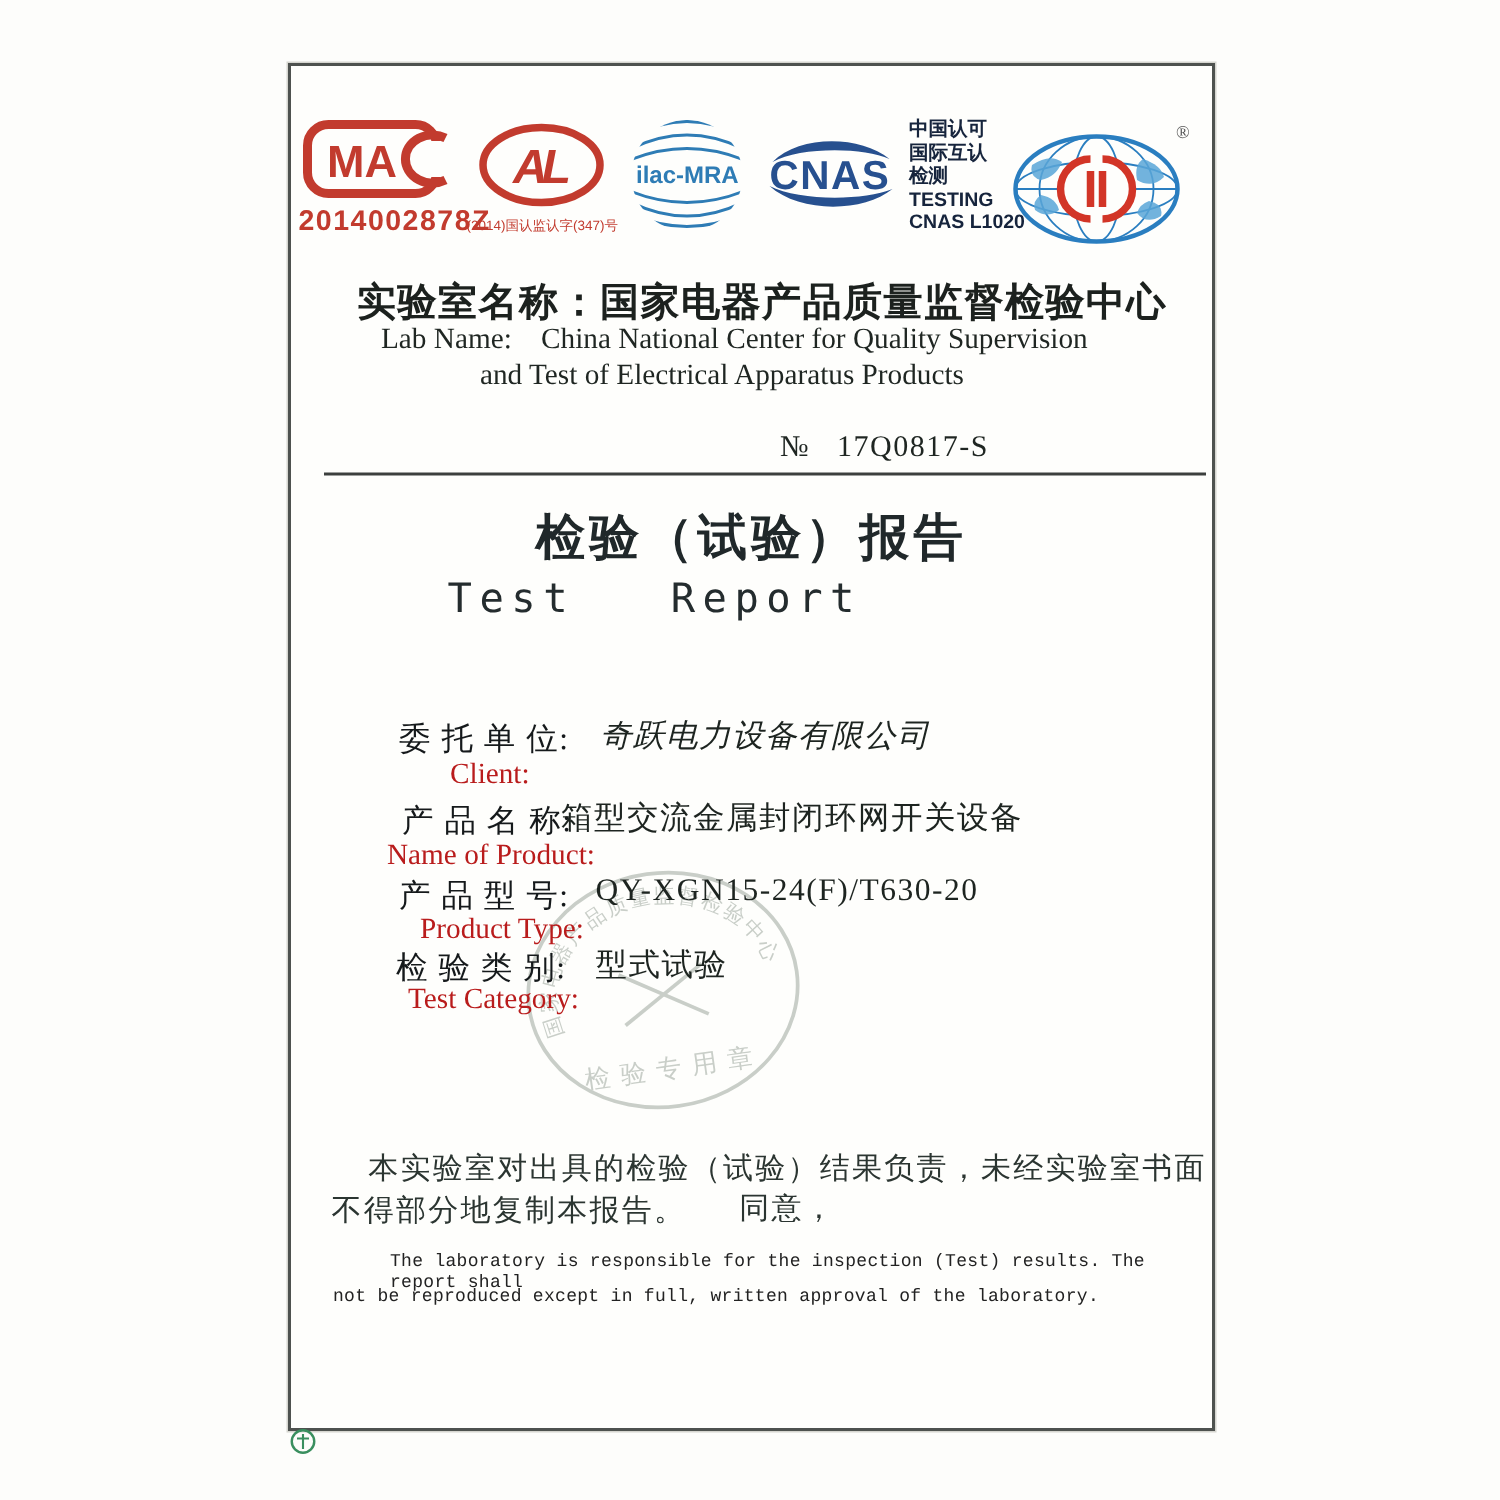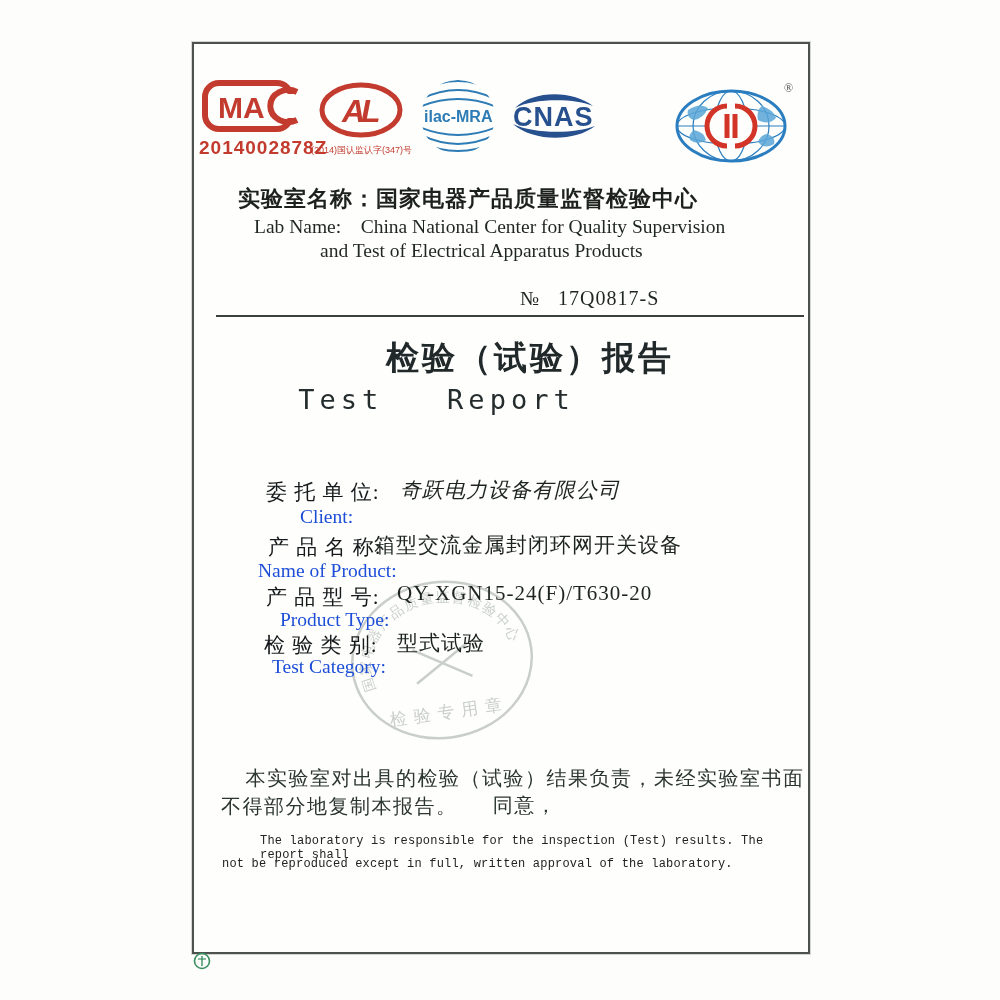--- a/index.html
+++ b/index.html
@@ -20,35 +20,35 @@
   .pre{white-space:pre;}
 
   
   .logo-caption-red{color:#c23b2e;font-family:"Liberation Sans",sans-serif;}
   .cma-number{font-weight:bold;font-size:19px;letter-spacing:1px;}
   .al-caption{font-size:9px;letter-spacing:0px;}
   .accred{font-family:"Liberation Sans",sans-serif;font-weight:bold;
           font-size:13px;line-height:15.5px;color:#16243c;}
 
   
-  .lab-cn{font-family:"DejaVu Sans",sans-serif;font-weight:bold;font-size:22px;letter-spacing:1px;color:#1c211e;}
+  .lab-cn{font-family:"DejaVu Sans",sans-serif;font-weight:bold;font-size:26px;letter-spacing:1px;color:#1c211e;}
   .lab-en{font-size:19.5px;}
 
   .report-no{font-size:20px;letter-spacing:1px;}
   .hline{height:2px;background:#3c403e;}
 
   .title-cn{width:614px;text-align:center;font-family:"DejaVu Sans",sans-serif;
-            font-weight:bold;font-size:33px;letter-spacing:3px;color:#20282a;padding-left:29px;}
+            font-weight:bold;font-size:33px;letter-spacing:3px;color:#20282a;}
   .title-en{width:485px;text-align:center;font-family:"DejaVu Sans Mono",monospace;
             font-size:27px;letter-spacing:5px;color:#242c2e;}
 
   
   .f-label{font-size:21px;letter-spacing:1px;color:#15191b;}
   .f-value{font-size:21px;color:#1d2420;letter-spacing:1px;}
-  .f-en{font-size:19.5px;color:#1d4ed8;}
+  .f-en{font-size:19.5px;color:#b91c1c;}
 
   
   .disc-cn{font-size:20px;letter-spacing:1.5px;color:#2b3531;}
   .disc-en{font-family:Liberation Mono, monospace;font-size:12px;color:#222;letter-spacing:0.2px;}
 
   .wm{opacity:0.7;}
 </style>
 </head>
 <body>
 
@@ -85,20 +85,27 @@
     <rect x="2" y="31" width="76" height="17" fill="#fefefc"></rect>
     <text x="6" y="45" font-family="Liberation Sans, sans-serif" font-weight="bold" font-size="16" fill="#2e7cb5">ilac-MRA</text>
   </svg>
 
   <svg class="abs" style="left:313px;top:44px;" width="92" height="56" viewBox="0 0 92 56">
     <path d="M8,20 C26,2 66,2 86,18 C68,10 26,10 8,20 Z" fill="#27508f"></path>
     <path d="M6,36 C26,54 68,54 88,38 C68,46 26,46 6,36 Z" fill="#27508f"></path>
     <text x="6" y="38" font-family="Liberation Sans, sans-serif" font-weight="bold" font-size="27" letter-spacing="1" fill="#27508f">CNAS</text>
   </svg>
 
+  <div class="abs accred" style="left:412px;top:34px;">
+    <div>中国认可</div>
+    <div>国际互认</div>
+    <div>检测</div>
+    <div>TESTING</div>
+    <div>CNAS L1020</div>
+  </div>
 
   <svg class="abs" style="left:480px;top:34px;" width="122" height="86" viewBox="0 0 122 86">
     <text x="110" y="14" font-size="12" fill="#555">®</text>
     <ellipse cx="57" cy="48" rx="54" ry="35" fill="none" stroke="#2a7ec0" stroke-width="3"></ellipse>
     <g stroke="#2a7ec0" stroke-width="1.2" fill="none">
       <ellipse cx="57" cy="48" rx="54" ry="18"></ellipse>
       <ellipse cx="57" cy="48" rx="38" ry="35"></ellipse>
       <ellipse cx="57" cy="48" rx="16" ry="35"></ellipse>
       <line x1="3" y1="48" x2="111" y2="48"></line>
     </g>

